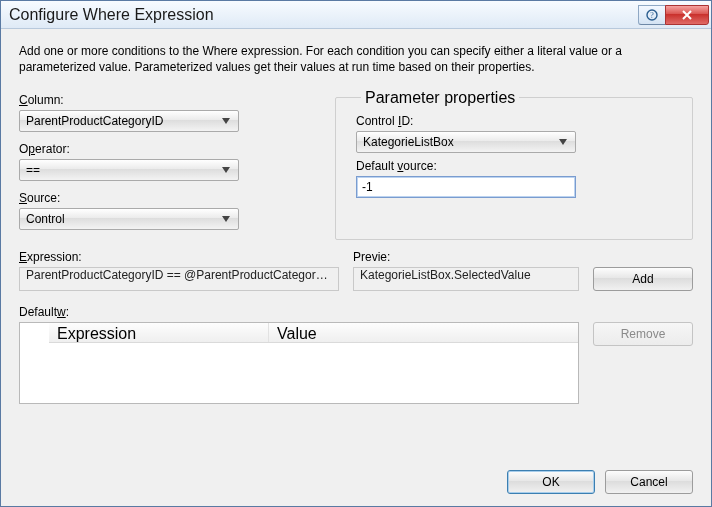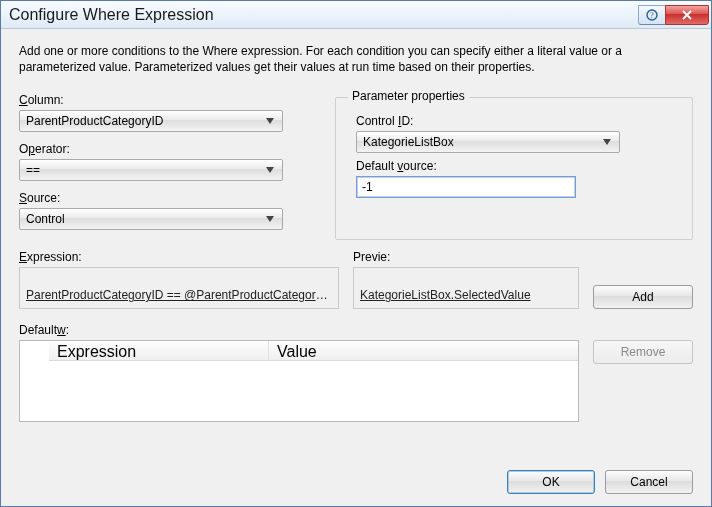--- a/index.html
+++ b/index.html
@@ -57,21 +57,21 @@
   .form-grid {
     display:grid;
     grid-template-columns: 300px 1fr;
     column-gap: 28px;
     gap: 16px;
   }
   .lbl { display:block; margin-bottom:3px; }
   .lbl .uline { text-decoration: underline; }
 
   .combo {
-    height:22px; width:264px;
+    height:22px; width:220px;
     border:1px solid #aaa;
     border-radius:2px;
     background: linear-gradient(#fff,#ebebeb 45%,#ddd 46%,#f3f3f3);
     display:flex; align-items:center; padding:0 4px 0 6px;
     position:relative; font-size:12px;
   }
   .combo .combo-text { flex:1; white-space:nowrap; overflow:hidden; text-overflow:ellipsis;}
   .combo .arrow {
     width:16px; height:100%;
     display:flex; align-items:center; justify-content:center;
@@ -81,22 +81,22 @@
   .stack-left > div { margin-bottom:10px; }
 
   .fieldset {
     border:1px solid #cfcfcf;
     border-radius:2px;
     padding: 10px 12px 14px 20px;
     position:relative;
     margin-top: 4px;
   }
   .fieldset-legend {
-    position:absolute; top:-9px; left:12px;
-    background:#f0f0f0; padding:0 4px; font-size:12px;
+    position:absolute; top:-9px; left:25px;
+    background:#f0f0f0; padding:0 4px; font-size:16px;
   }
   .fieldset .row { margin-top:6px; }
   .textinput {
     height:22px; width:220px;
     border:1px solid #7a9ccf;
     background:#fff; padding:2px 5px; font-size:12px;
     outline:none;
   }
   .textinput.focused { box-shadow:0 0 0 1px #bcd3f0 inset; }
 
@@ -104,23 +104,23 @@
     display:grid;
     grid-template-columns: 320px 1fr 100px;
     column-gap: 14px;
     margin-top: 10px;
     align-items: end;
   }
   .readonly {
     height:24px;
     border:1px solid #c9c9c9;
     background:#f0f0f0;
-    padding:20px 6px;
+    padding:0 6px;
     font-size:12px; color:#222;
-    white-space:nowrap; overflow:hidden; text-overflow:ellipsis;text-decoration:underline;
+    white-space:nowrap; overflow:hidden; text-overflow:ellipsis;
   }
   .btn {
     height:24px; min-width:88px;
     border:1px solid #9c9c9c;
     border-radius:3px;
     background:linear-gradient(#fdfdfd,#e7e7e7 45%,#dcdcdc 46%,#f1f1f1);
     font-size:12px; color:#000;
     display:flex; align-items:center; justify-content:center;
     padding:0 10px;
   }

